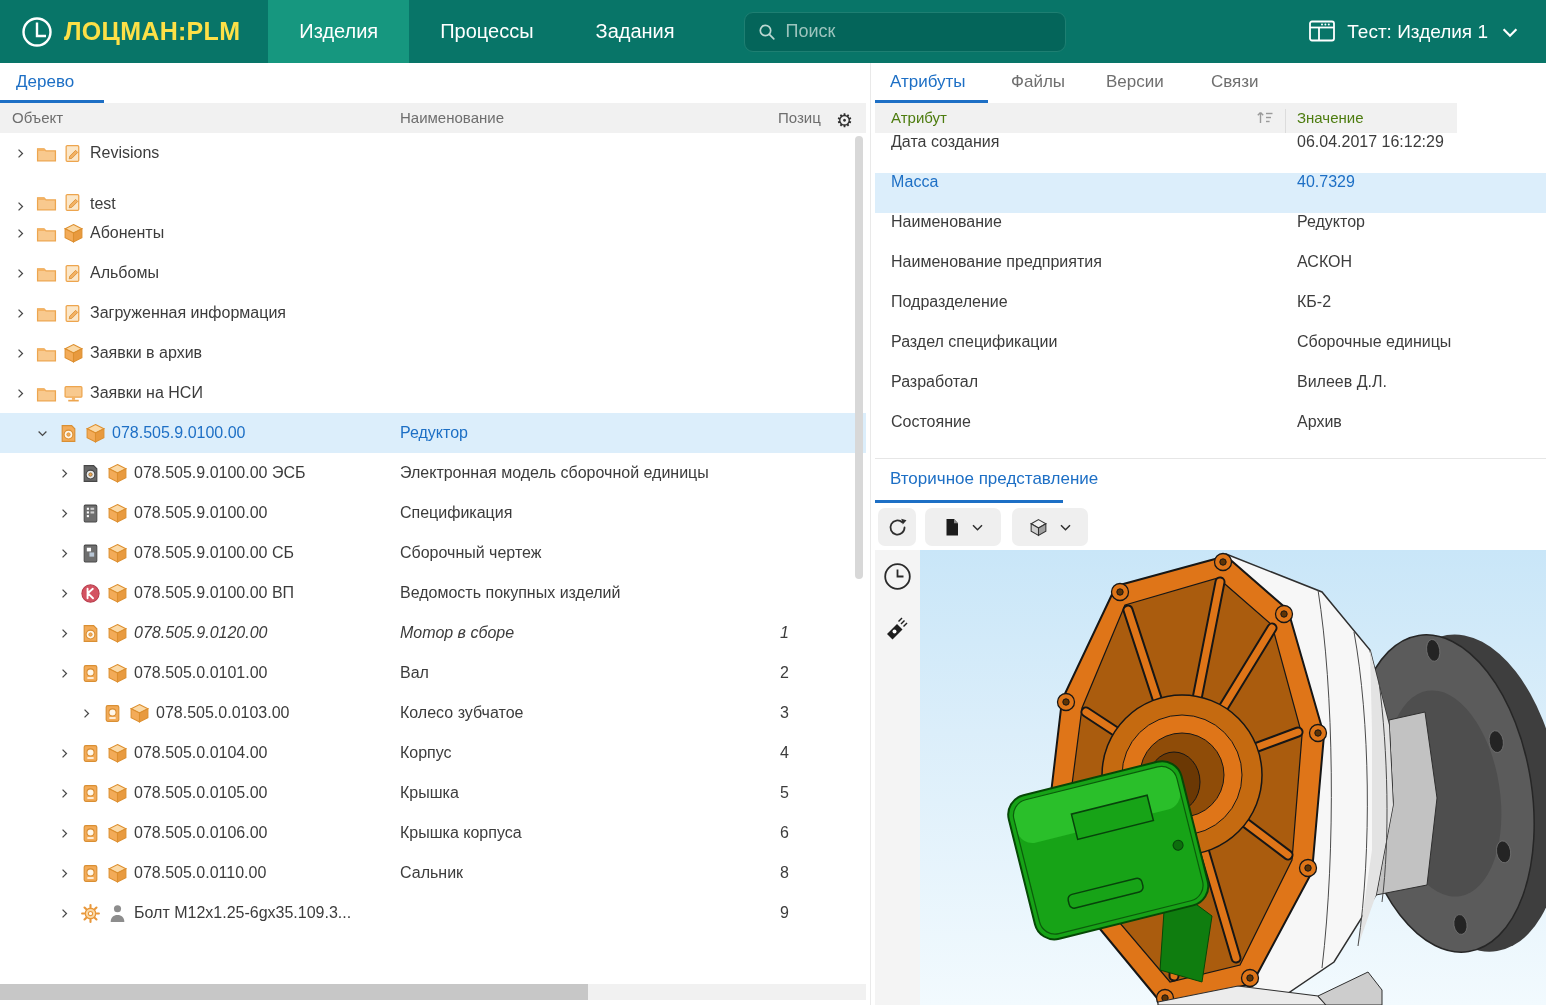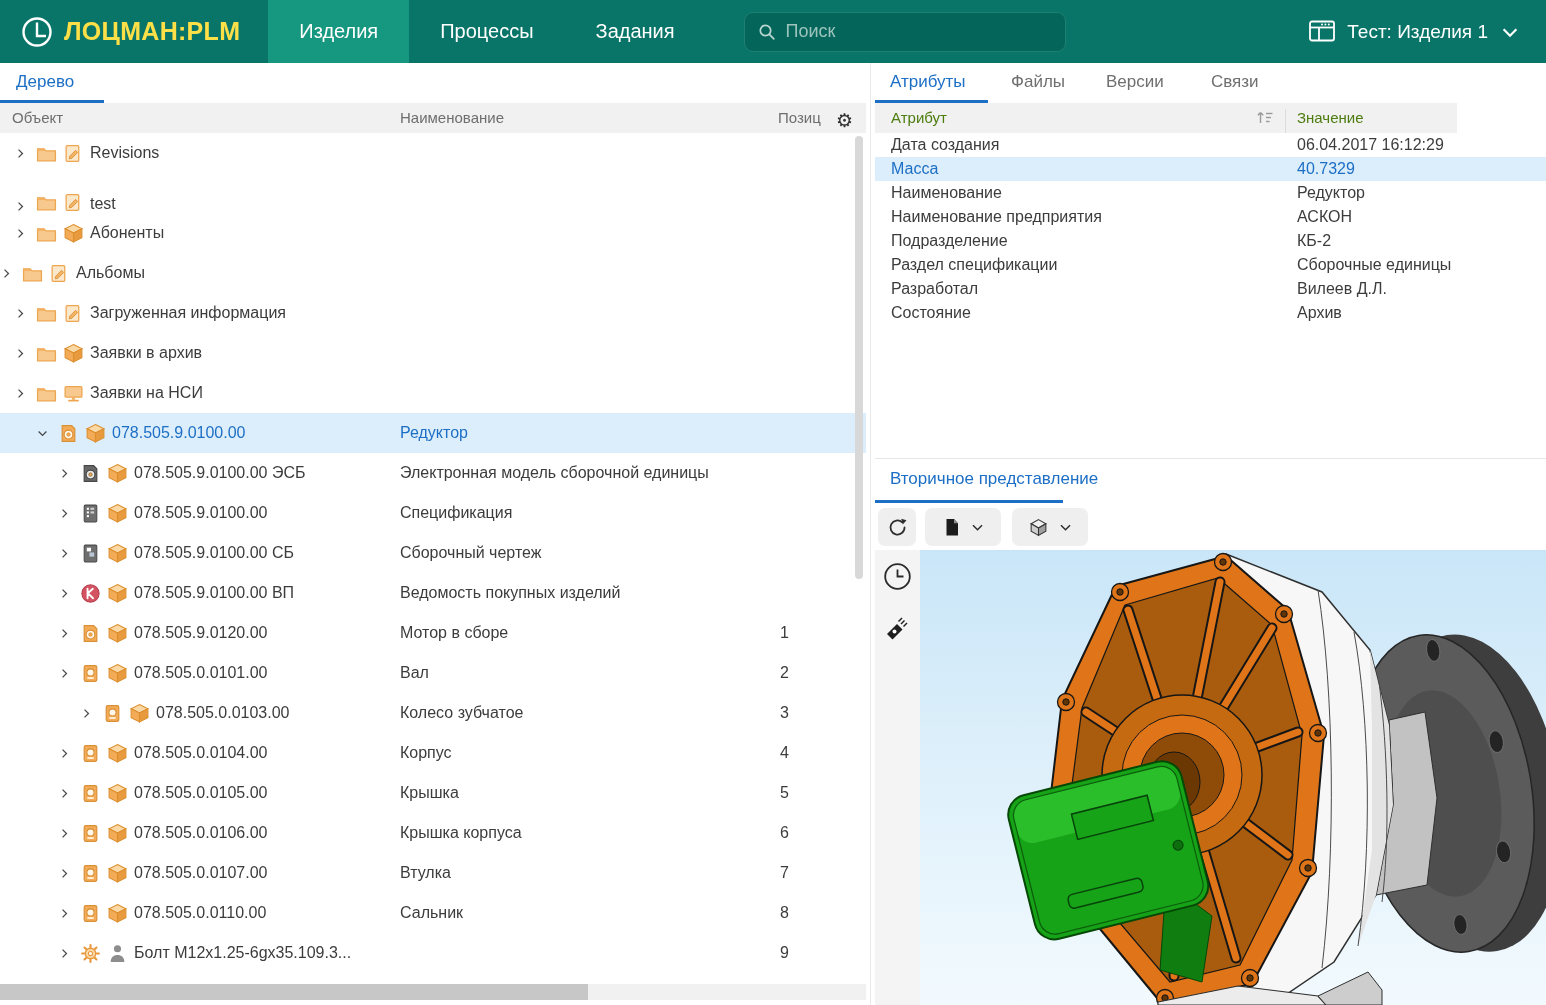--- a/index.html
+++ b/index.html
@@ -45,21 +45,21 @@
   .hscroll{left:0;top:984px;width:866px;height:16px;background:#f1f1f1;z-index:5}
   .hscroll .thumb{position:absolute;top:0;left:0;width:588px;height:16px;background:#c7c7c7}
   .vdivider{left:870px;top:63px;width:1px;height:942px;background:#e9e9e9}
 
   
   .attr-header{left:875px;top:103px;width:582px;height:30px;background:#f1f1f1;color:#4d7c0f;font-size:15px}
   .attr-header span{position:absolute;top:6px;white-space:nowrap}
   .ah-div{position:absolute;left:410px;top:0;width:1px;height:30px;background:#dcdcdc}
   .sort-icon{position:absolute;left:380px;top:6px}
   #attr-body{left:875px;top:133px;width:671px}
-  .attr-row{position:relative;height:24px;display:flex;align-items:center;font-size:16px;color:#3c3c3c;background:#fff}
+  .attr-row{position:relative;height:40px;display:flex;align-items:flex-start;font-size:16px;color:#3c3c3c;background:#fff}
   .attr-row .al{margin-left:16px;white-space:nowrap}
   .attr-row .av{position:absolute;left:422px;white-space:nowrap}
   .attr-row.selected{background:#dceefb}
   .attr-row.selected .al,.attr-row.selected .av{color:#1d6fc5}
 
   
   .sec-sep{left:875px;top:458px;width:671px;height:1px;background:#e6e6e6}
   .sec-tab{left:890px;top:469px;font-size:17px;color:#1d6fc5;white-space:nowrap}
   .sec-underline{left:875px;top:500px;width:188px;height:3px;background:#1d6fc5}
   .tbtn{position:absolute;top:508px;height:38px;background:#efefef;border:none;border-radius:7px;display:flex;align-items:center;justify-content:center;gap:9px;cursor:pointer}
@@ -229,21 +229,21 @@
         <svg class="ticon" viewBox="0 0 20 20">
           <use href="#sym-folder"></use>
         </svg>
         <svg class="ticon" viewBox="0 0 20 20">
           <use href="#sym-box"></use>
         </svg>
         <span class="obj">Абоненты</span>
         <span class="nm"></span>
         <span class="ps"></span>
       </div>
-      <div class="tree-row" style="">
+      <div class="tree-row" style="padding-left: 14px;">
         <svg class="chev" viewBox="0 0 20 20">
           <polyline points="7,4 13,10 7,16"></polyline>
         </svg>
         <svg class="ticon" viewBox="0 0 20 20">
           <use href="#sym-folder"></use>
         </svg>
         <svg class="ticon" viewBox="0 0 20 20">
           <use href="#sym-docedit"></use>
         </svg>
         <span class="obj">Альбомы</span>
@@ -355,21 +355,21 @@
         <svg class="ticon" viewBox="0 0 20 20">
           <use href="#sym-kred"></use>
         </svg>
         <svg class="ticon" viewBox="0 0 20 20">
           <use href="#sym-box"></use>
         </svg>
         <span class="obj">078.505.9.0100.00 ВП</span>
         <span class="nm">Ведомость покупных изделий</span>
         <span class="ps"></span>
       </div>
-      <div class="tree-row" style="padding-left: 58px;">
+      <div class="tree-row" style="padding-left: 58px; font-style: italic;">
         <svg class="chev" viewBox="0 0 20 20">
           <polyline points="7,4 13,10 7,16"></polyline>
         </svg>
         <svg class="ticon" viewBox="0 0 20 20">
           <use href="#sym-assembly"></use>
         </svg>
         <svg class="ticon" viewBox="0 0 20 20">
           <use href="#sym-box"></use>
         </svg>
         <span class="obj">078.505.9.0120.00</span>
@@ -438,34 +438,20 @@
         </svg>
         <svg class="ticon" viewBox="0 0 20 20">
           <use href="#sym-part"></use>
         </svg>
         <svg class="ticon" viewBox="0 0 20 20">
           <use href="#sym-box"></use>
         </svg>
         <span class="obj">078.505.0.0106.00</span>
         <span class="nm">Крышка корпуса</span>
         <span class="ps">6</span>
-      </div>
-      <div class="tree-row" style="padding-left: 58px;">
-        <svg class="chev" viewBox="0 0 20 20">
-          <polyline points="7,4 13,10 7,16"></polyline>
-        </svg>
-        <svg class="ticon" viewBox="0 0 20 20">
-          <use href="#sym-part"></use>
-        </svg>
-        <svg class="ticon" viewBox="0 0 20 20">
-          <use href="#sym-box"></use>
-        </svg>
-        <span class="obj">078.505.0.0107.00</span>
-        <span class="nm">Втулка</span>
-        <span class="ps">7</span>
       </div>
       <div class="tree-row" style="padding-left: 58px;">
         <svg class="chev" viewBox="0 0 20 20">
           <polyline points="7,4 13,10 7,16"></polyline>
         </svg>
         <svg class="ticon" viewBox="0 0 20 20">
           <use href="#sym-part"></use>
         </svg>
         <svg class="ticon" viewBox="0 0 20 20">
           <use href="#sym-box"></use>

